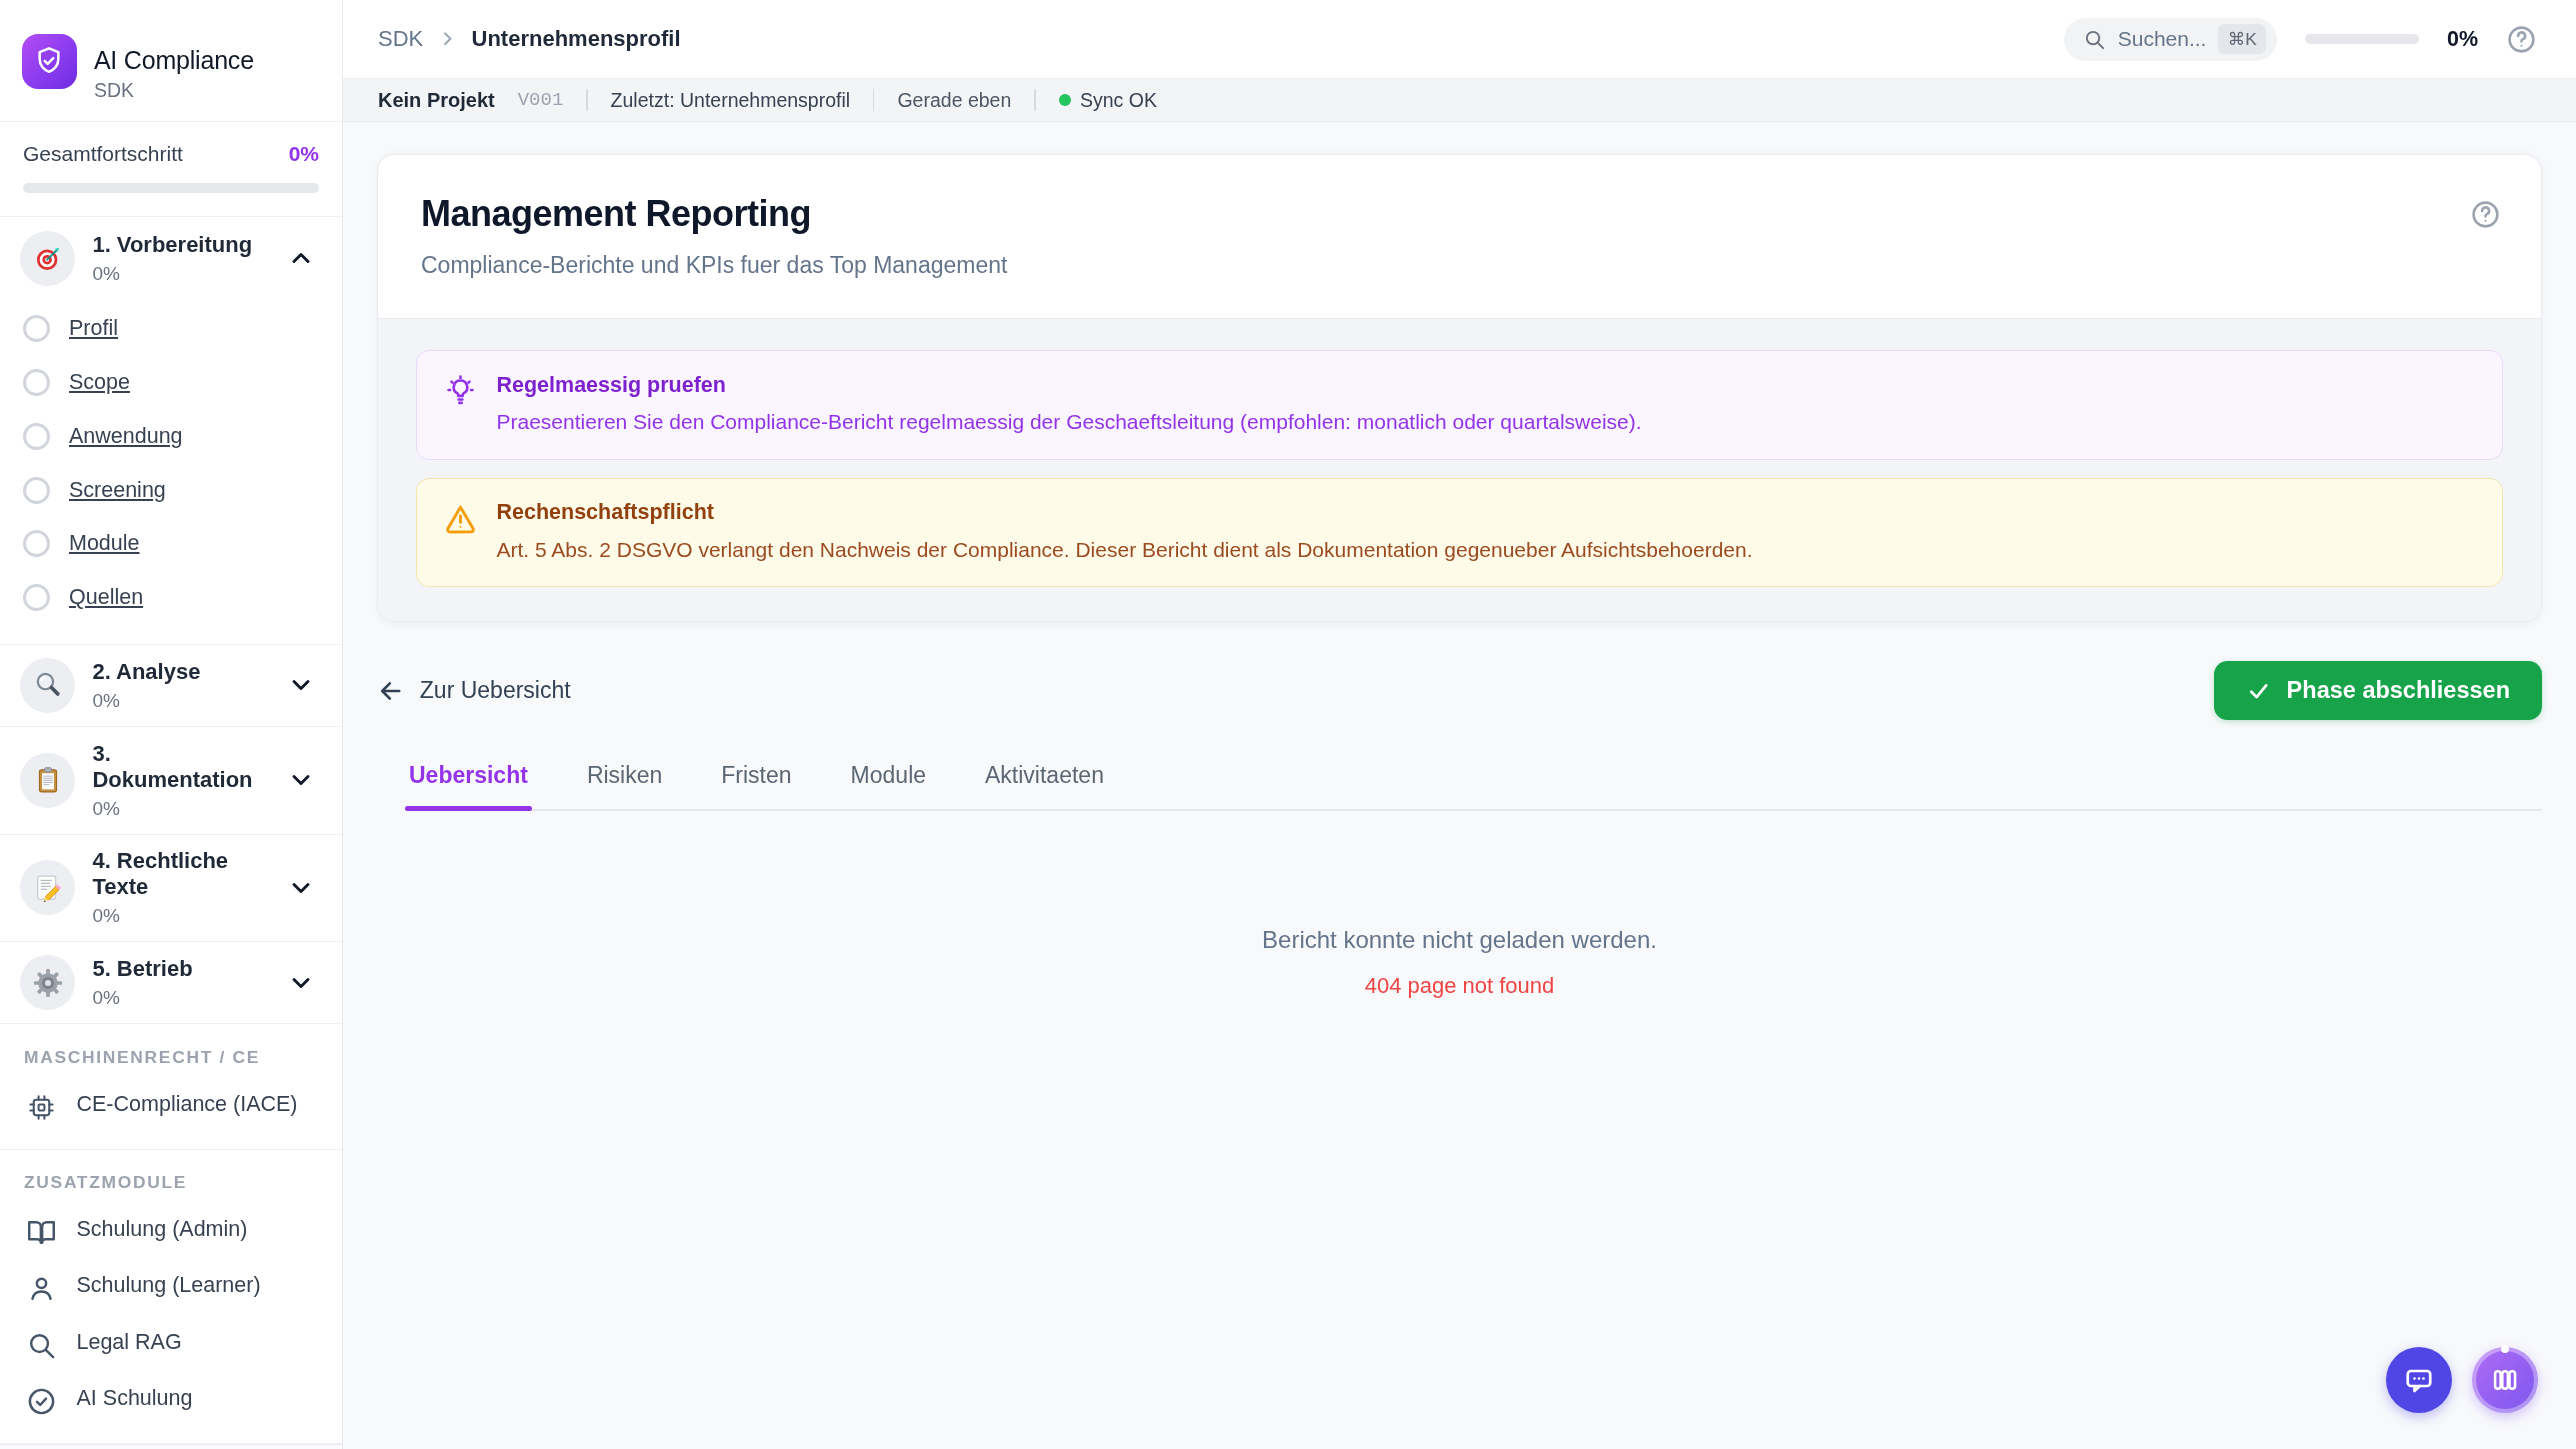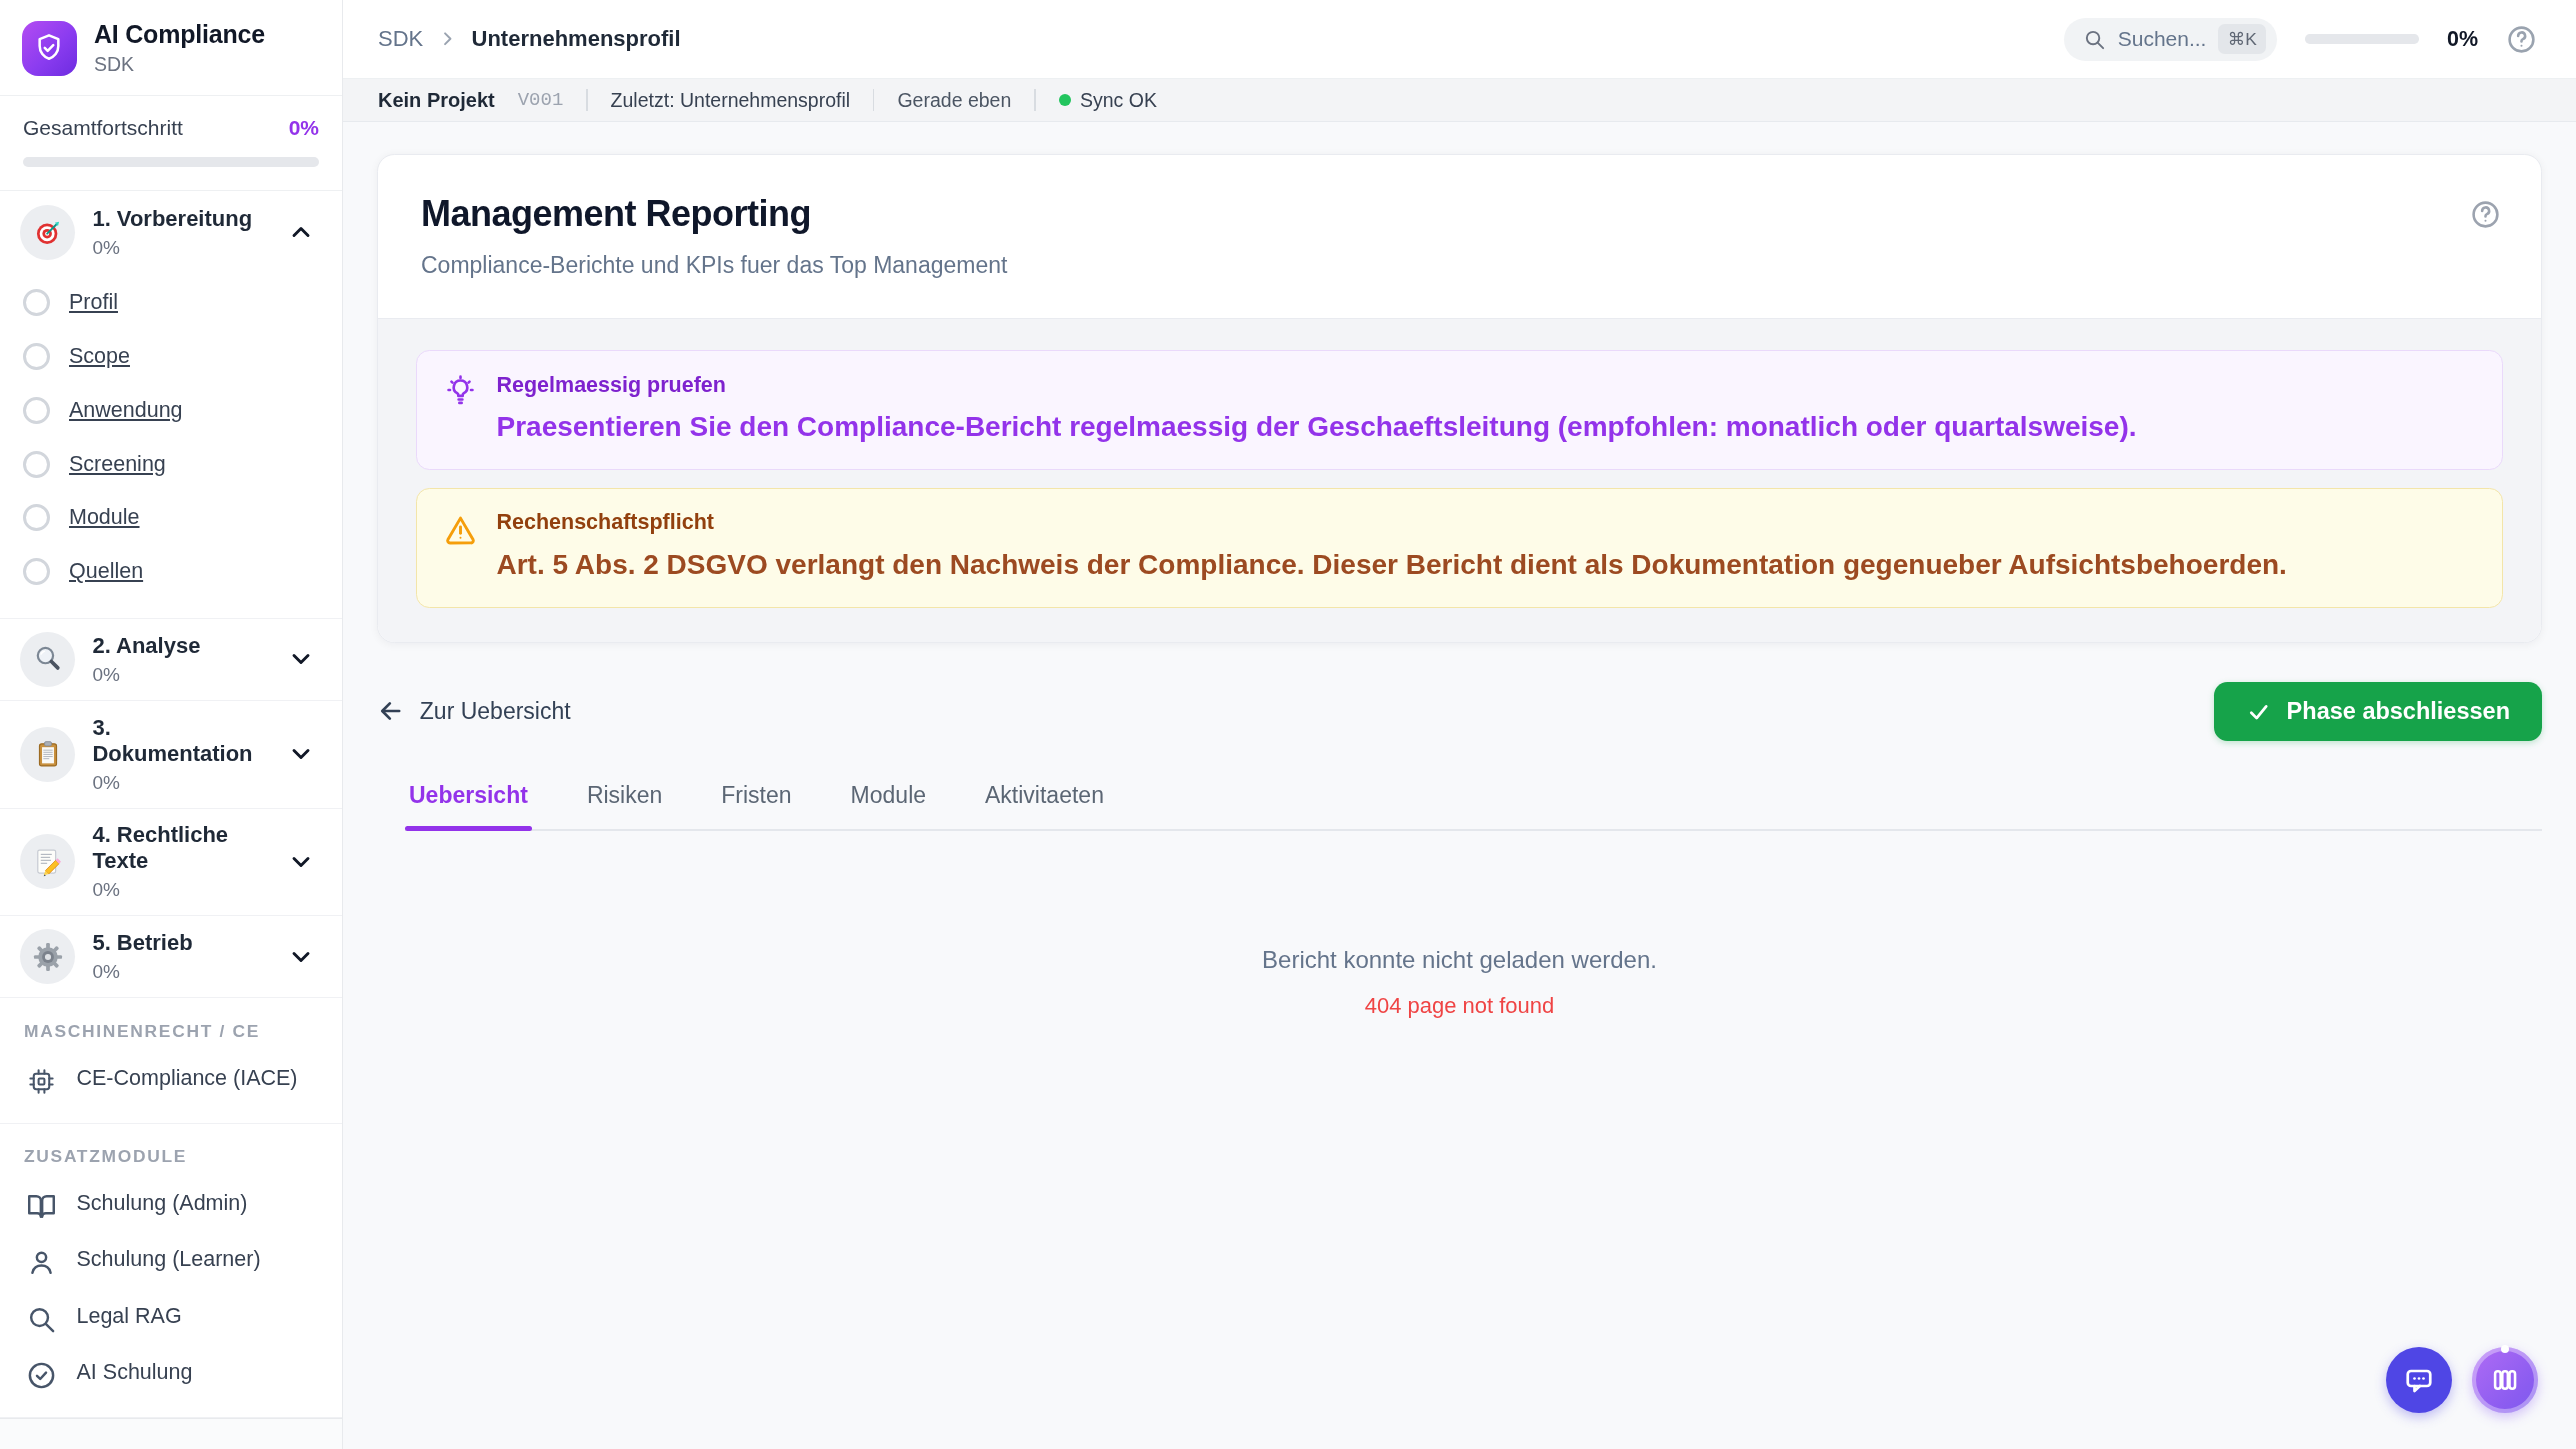--- a/index.html
+++ b/index.html
@@ -5,21 +5,21 @@
   * { margin:0; padding:0; box-sizing:border-box; }
   html,body { width:2576px; height:1449px; overflow:hidden; }
   body { font-family:"Liberation Sans", sans-serif; background:#f8f9fb; color:#1f2937; }
   .app { display:flex; width:100%; height:100%; }
 
   
   .sidebar { width:343px; min-width:343px; background:#ffffff; border-right:1.3px solid #e8eaed; display:flex; flex-direction:column; }
   .side-header { display:flex; align-items:center; gap:17.4px; padding:20px 21.5px 19px; border-bottom:1.3px solid #eef0f2; }
   .logo-badge { width:55px; height:55px; border-radius:16px; background:linear-gradient(135deg,#b44cf2 0%,#8b3cf0 55%,#6d2ce0 100%); display:flex; align-items:center; justify-content:center; flex:0 0 auto; }
   .logo-badge svg { width:32px; height:32px; }
-  .app-title { font-size:25px; font-weight:700; color:#111827; letter-spacing:-0.2px; }
+  .app-title { font-size:25px; font-weight:400; color:#111827; letter-spacing:-0.2px;margin-top:26px; }
   .app-sub { font-size:19.5px; color:#6b7280; margin-top:4px; }
 
   .side-progress { padding:20px 23px 23px; border-bottom:1.3px solid #eef0f2; }
   .side-progress-row { display:flex; justify-content:space-between; align-items:center; }
   .side-progress-label { font-size:21px; color:#374151; }
   .side-progress-pct { font-size:21px; font-weight:700; color:#9333ea; }
   .side-progress-track { margin-top:17.4px; height:10px; border-radius:5.4px; background:#e5e7eb; }
 
   .phase { display:flex; align-items:center; gap:17.4px; padding:13.4px 27px 13.4px 20px; cursor:pointer; }
   .phase-block { border-bottom:1.3px solid #f0f1f4; }
@@ -80,21 +80,21 @@
   .card-body { background:#f3f4f7; border-top:1.3px solid #e9ebf0; padding:31px 38px 34px; display:flex; flex-direction:column; gap:17.4px; }
   .callout { border-radius:13.4px; padding:21.5px 25.5px; display:flex; gap:19px; align-items:flex-start; }
   .callout svg { width:35px; height:35px; flex:0 0 auto; margin-top:1.3px; }
   .callout-purple { background:#faf5ff; border:1.3px solid #ead9fb; }
   .callout-purple .co-title { color:#7e22ce; }
   .callout-purple .co-text { color:#9333ea; }
   .callout-yellow { background:#fefce8; border:1.3px solid #f3e5a9; }
   .callout-yellow .co-title { color:#92400e; }
   .callout-yellow .co-text { color:#9c4a21; }
   .co-title { font-size:21.5px; font-weight:700; }
-  .co-text { font-size:28px; margin-top:9.4px; line-height:1.45;font-weight:bold; }
+  .co-text { font-size:21px; margin-top:9.4px; line-height:1.45; }
 
   .actions { margin-top:39px; display:flex; align-items:center; justify-content:space-between; }
   .back-link { display:flex; align-items:center; gap:14.8px; cursor:pointer; }
   .back-link svg { width:28px; height:28px; }
   .back-label { font-size:23px; color:#334155; font-weight:500; }
   .complete-btn { display:flex; align-items:center; gap:14.8px; background:#16a34a; border-radius:13.4px; height:59px; padding:0 32px; cursor:pointer; box-shadow:0 2px 6.7px rgba(22,163,74,.25); }
   .complete-btn svg { width:25.5px; height:25.5px; }
   .complete-label { font-size:23.5px; font-weight:600; color:#ffffff; }
 
   .tabs { margin-top:31px; display:flex; gap:51px; border-bottom:2px solid #e4e7ec;margin-left:28px; }

